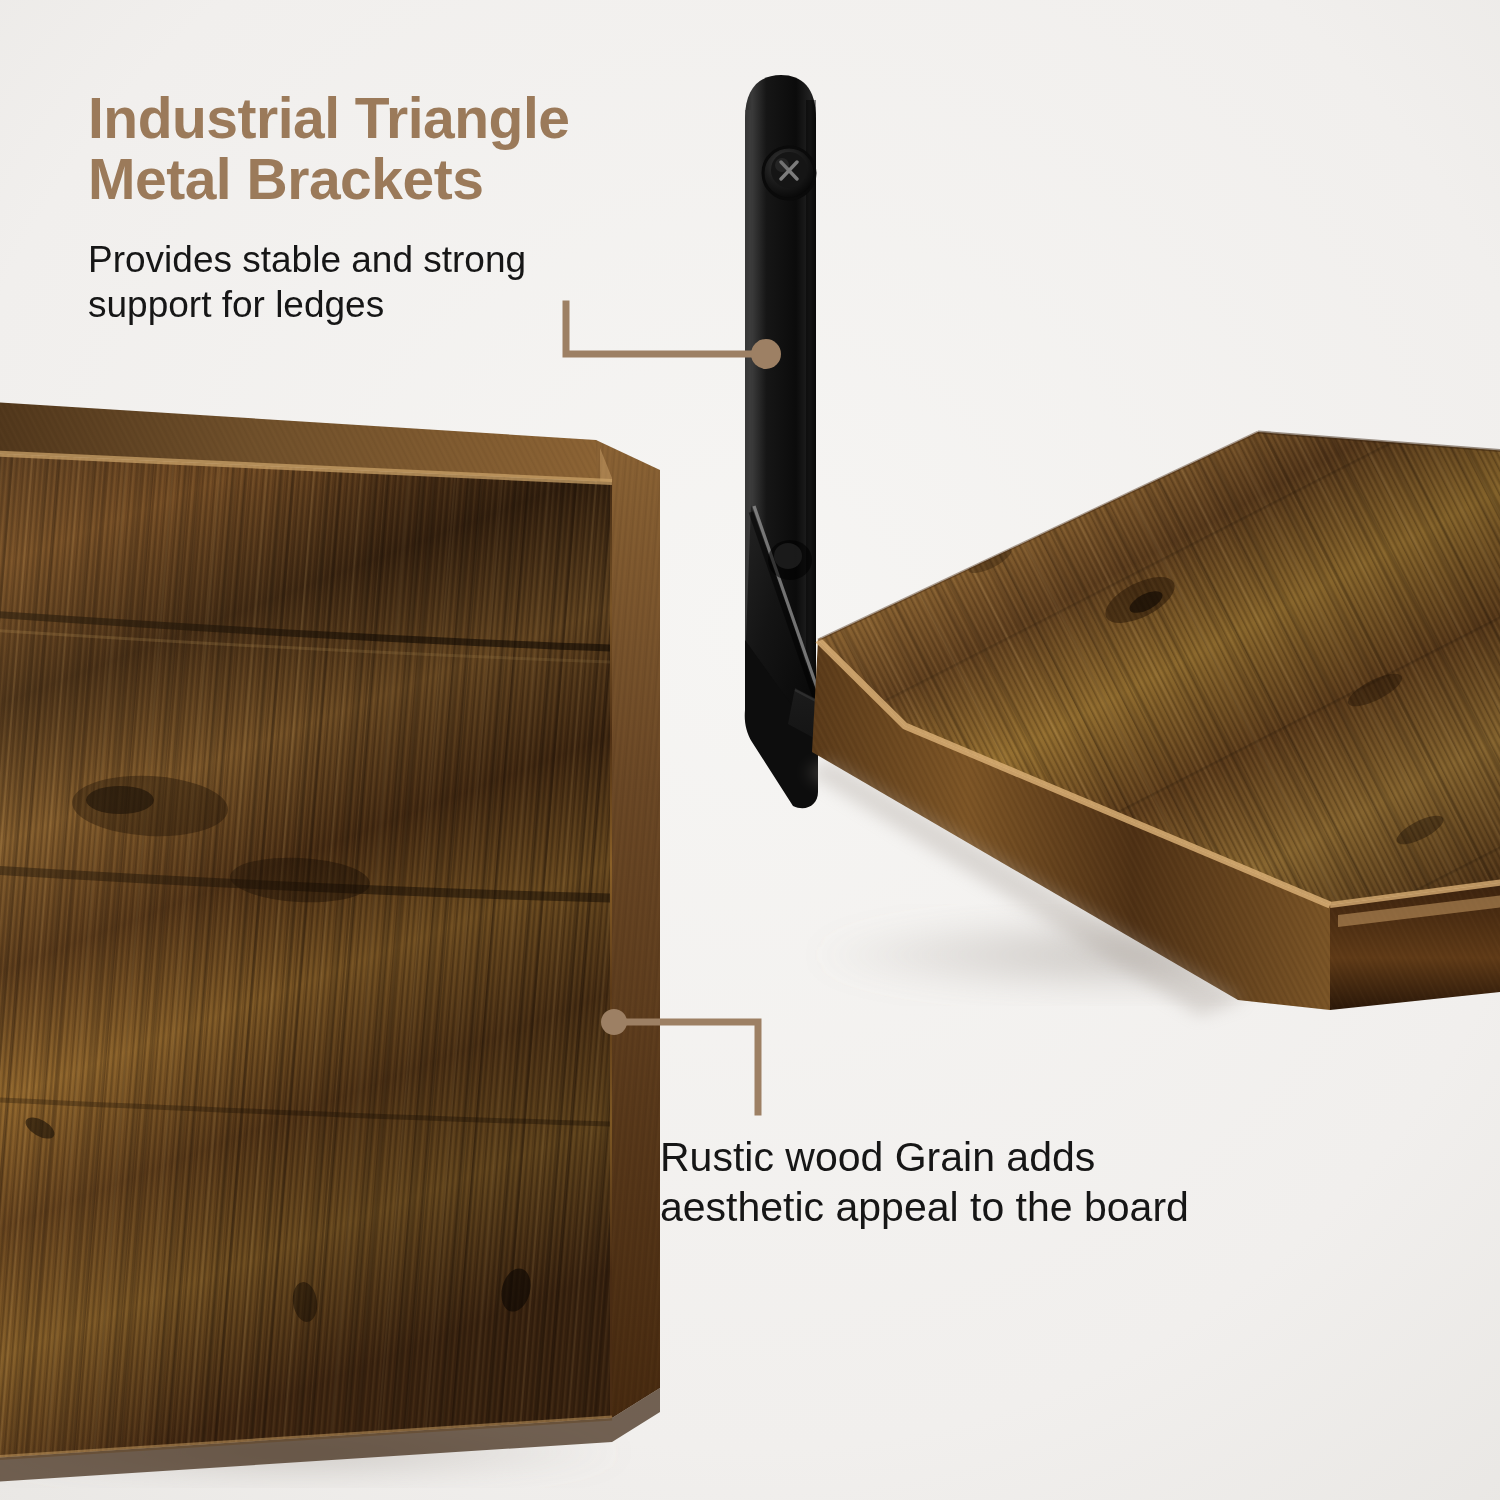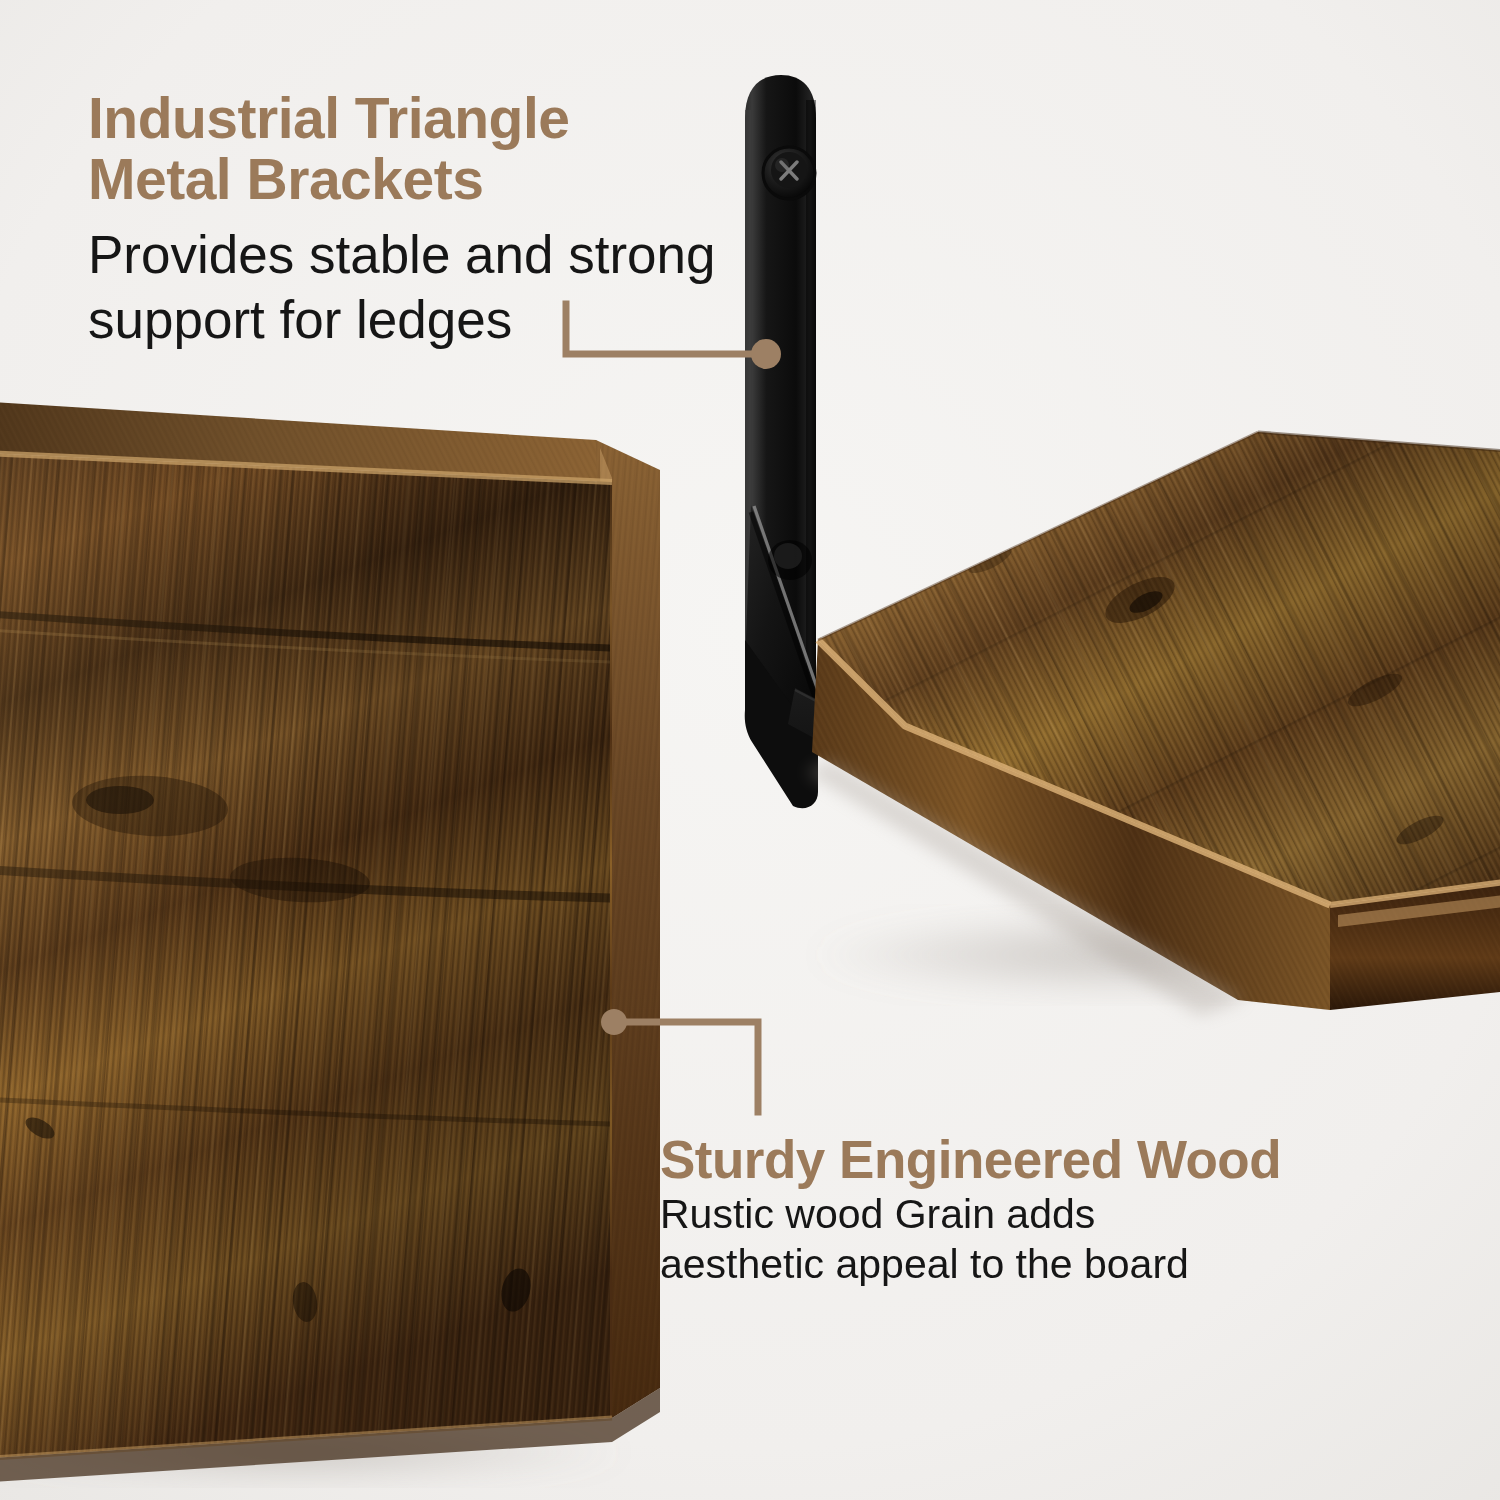--- a/index.html
+++ b/index.html
@@ -26,21 +26,21 @@
     white-space:pre-line;
   }
   .c-sub {
     color:#161616;
     font-weight:400;
     line-height:1.22;
     white-space:pre-line;
   }
   #callout-brackets { left:88px; top:88px; width:660px; }
   #callout-brackets .c-title { font-size:57px; }
-  #callout-brackets .c-sub { font-size:53px; margin-top:13px; }
+  #callout-brackets .c-sub { font-size:37px; margin-top:27px; }
 
   #callout-wood { left:660px; top:1132px; width:810px; }
   #callout-wood .c-title { font-size:53px; }
   #callout-wood .c-sub { font-size:41px; }
 
   
   .leader { position:absolute; left:0; top:0; width:1500px; height:1500px;
             pointer-events:none; }
 
   
@@ -324,18 +324,17 @@
   </svg>
 
   <div class="callout" id="callout-brackets">
     <div class="c-title">Industrial Triangle
 Metal Brackets</div>
     <div class="c-sub">Provides stable and strong
 support for ledges</div>
   </div>
 
   <div class="callout" id="callout-wood">
-    <div class="c-title">Sturdy Engineered Wood</div>
     <div class="c-sub">Rustic wood Grain adds
 aesthetic appeal to the board</div>
   </div>
 
 </div>
 
 </body></html>

